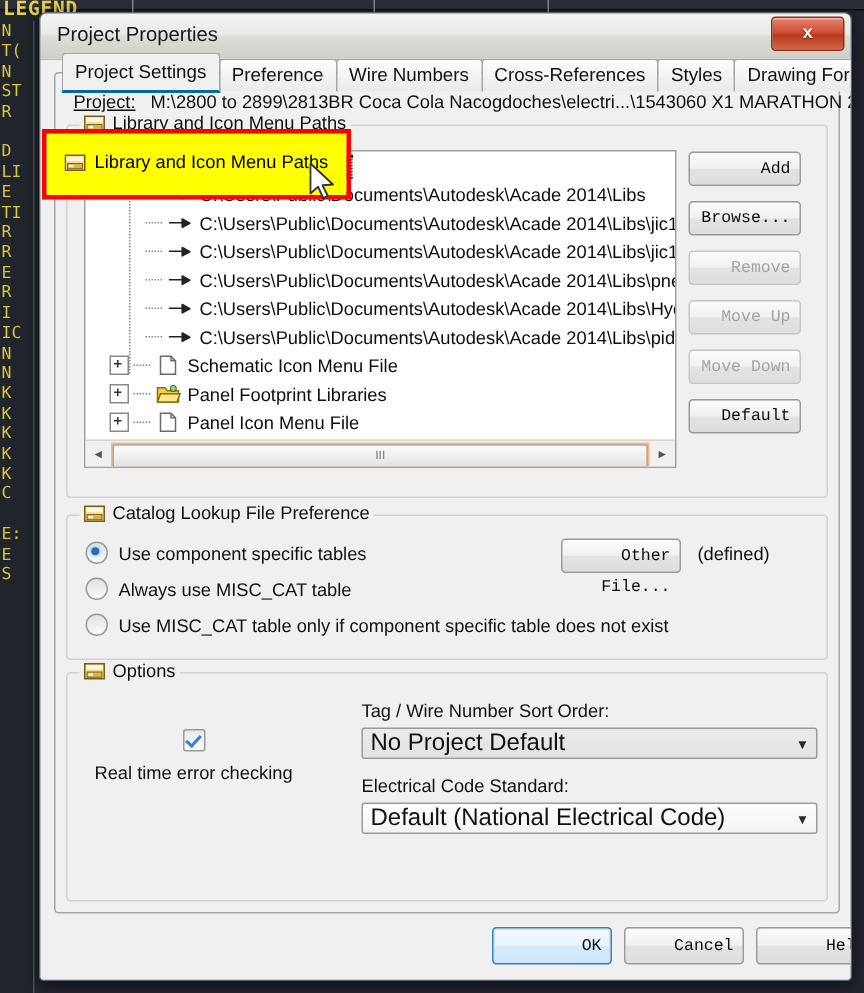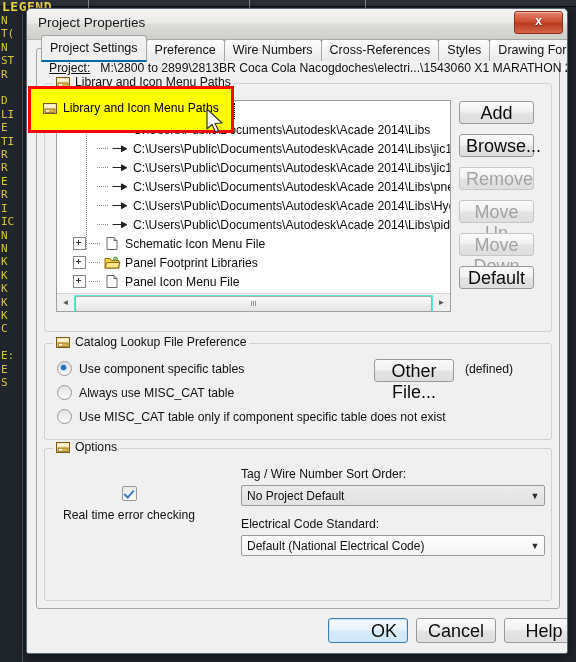--- a/index.html
+++ b/index.html
@@ -201,39 +201,39 @@
   #tree-hscroll {
     position: absolute; left: 0; bottom: 0; right: 0; height: 17px;
     background: #f0f0f0; border-top: 1px solid #d8d8d8;
     display: flex; align-items: center;
   }
   .sb-arrow {
     width: 17px; height: 16px; flex: 0 0 auto;
     display: flex; align-items: center; justify-content: center;
     color: #555; font-size: 8px; cursor: pointer;
   }
-  .sb-track { flex: 1; height: 16px; background: #5eead4; position: relative; }
+  .sb-track { flex: 1; height: 16px; background: #fdba74; position: relative; }
   .sb-thumb {
     position: absolute; left: 1px; top: 1px; right: 1px; height: 14px;
     background: linear-gradient(to bottom, #fbfbfb, #e3e3e3);
     border: 1px solid #a8a8a8; border-radius: 2px;
     display: flex; align-items: center; justify-content: center;
     font-size: 8px; color: #777; cursor: pointer;
   }
 
   
   .btn {
-    font-family: Liberation Sans, sans-serif;
-    font-size: 18px;
+    font-family: Liberation Mono, monospace;
+    font-size: 11px;
     color: #0c0c0c;
     background: linear-gradient(to bottom, #fbfbfb 0%, #f1f1f1 48%, #e3e3e3 52%, #dedede 100%);
     border: 1px solid #9a9a9a;
     border-radius: 3px;
     cursor: pointer;
-    text-align: center;
+    text-align: right;
     box-sizing: border-box;
   }
   .btn:disabled, .btn.disabled { color: #a3a3a3; border-color: #c6c6c6; cursor: default; }
   .side-btn {
     position: absolute; left: 414px;
     width: 75px; height: 23px; line-height: 21px;
   }
 
   
   #cat-group {
@@ -288,21 +288,21 @@
     height: 21px;
     background: linear-gradient(to bottom, #fdfdfd 0%, #f4f4f4 100%);
     border: 1px solid #9b9b9b;
     border-radius: 2px;
     box-sizing: border-box;
     display: flex; align-items: center;
     cursor: pointer;
   }
   .combo.greyed { background: linear-gradient(to bottom, #ebebeb 0%, #e2e2e2 100%); }
   .combo .cval {
-    flex: 1; padding-left: 5px; font-size: 12px; color: #111;
+    flex: 1; padding-left: 5px; font-size: 16px; color: #111;
     overflow: hidden; white-space: nowrap;
   }
   .combo .carrow {
     width: 18px; text-align: center; color: #2b2b2b; font-size: 9px;
   }
 
   
   #bottom-bar { position: absolute; left: 0; right: 0; top: 578px; height: 36px; }
   .bbtn { position: absolute; top: 0; width: 80px; height: 25px; line-height: 23px; }
   .bbtn.default {

